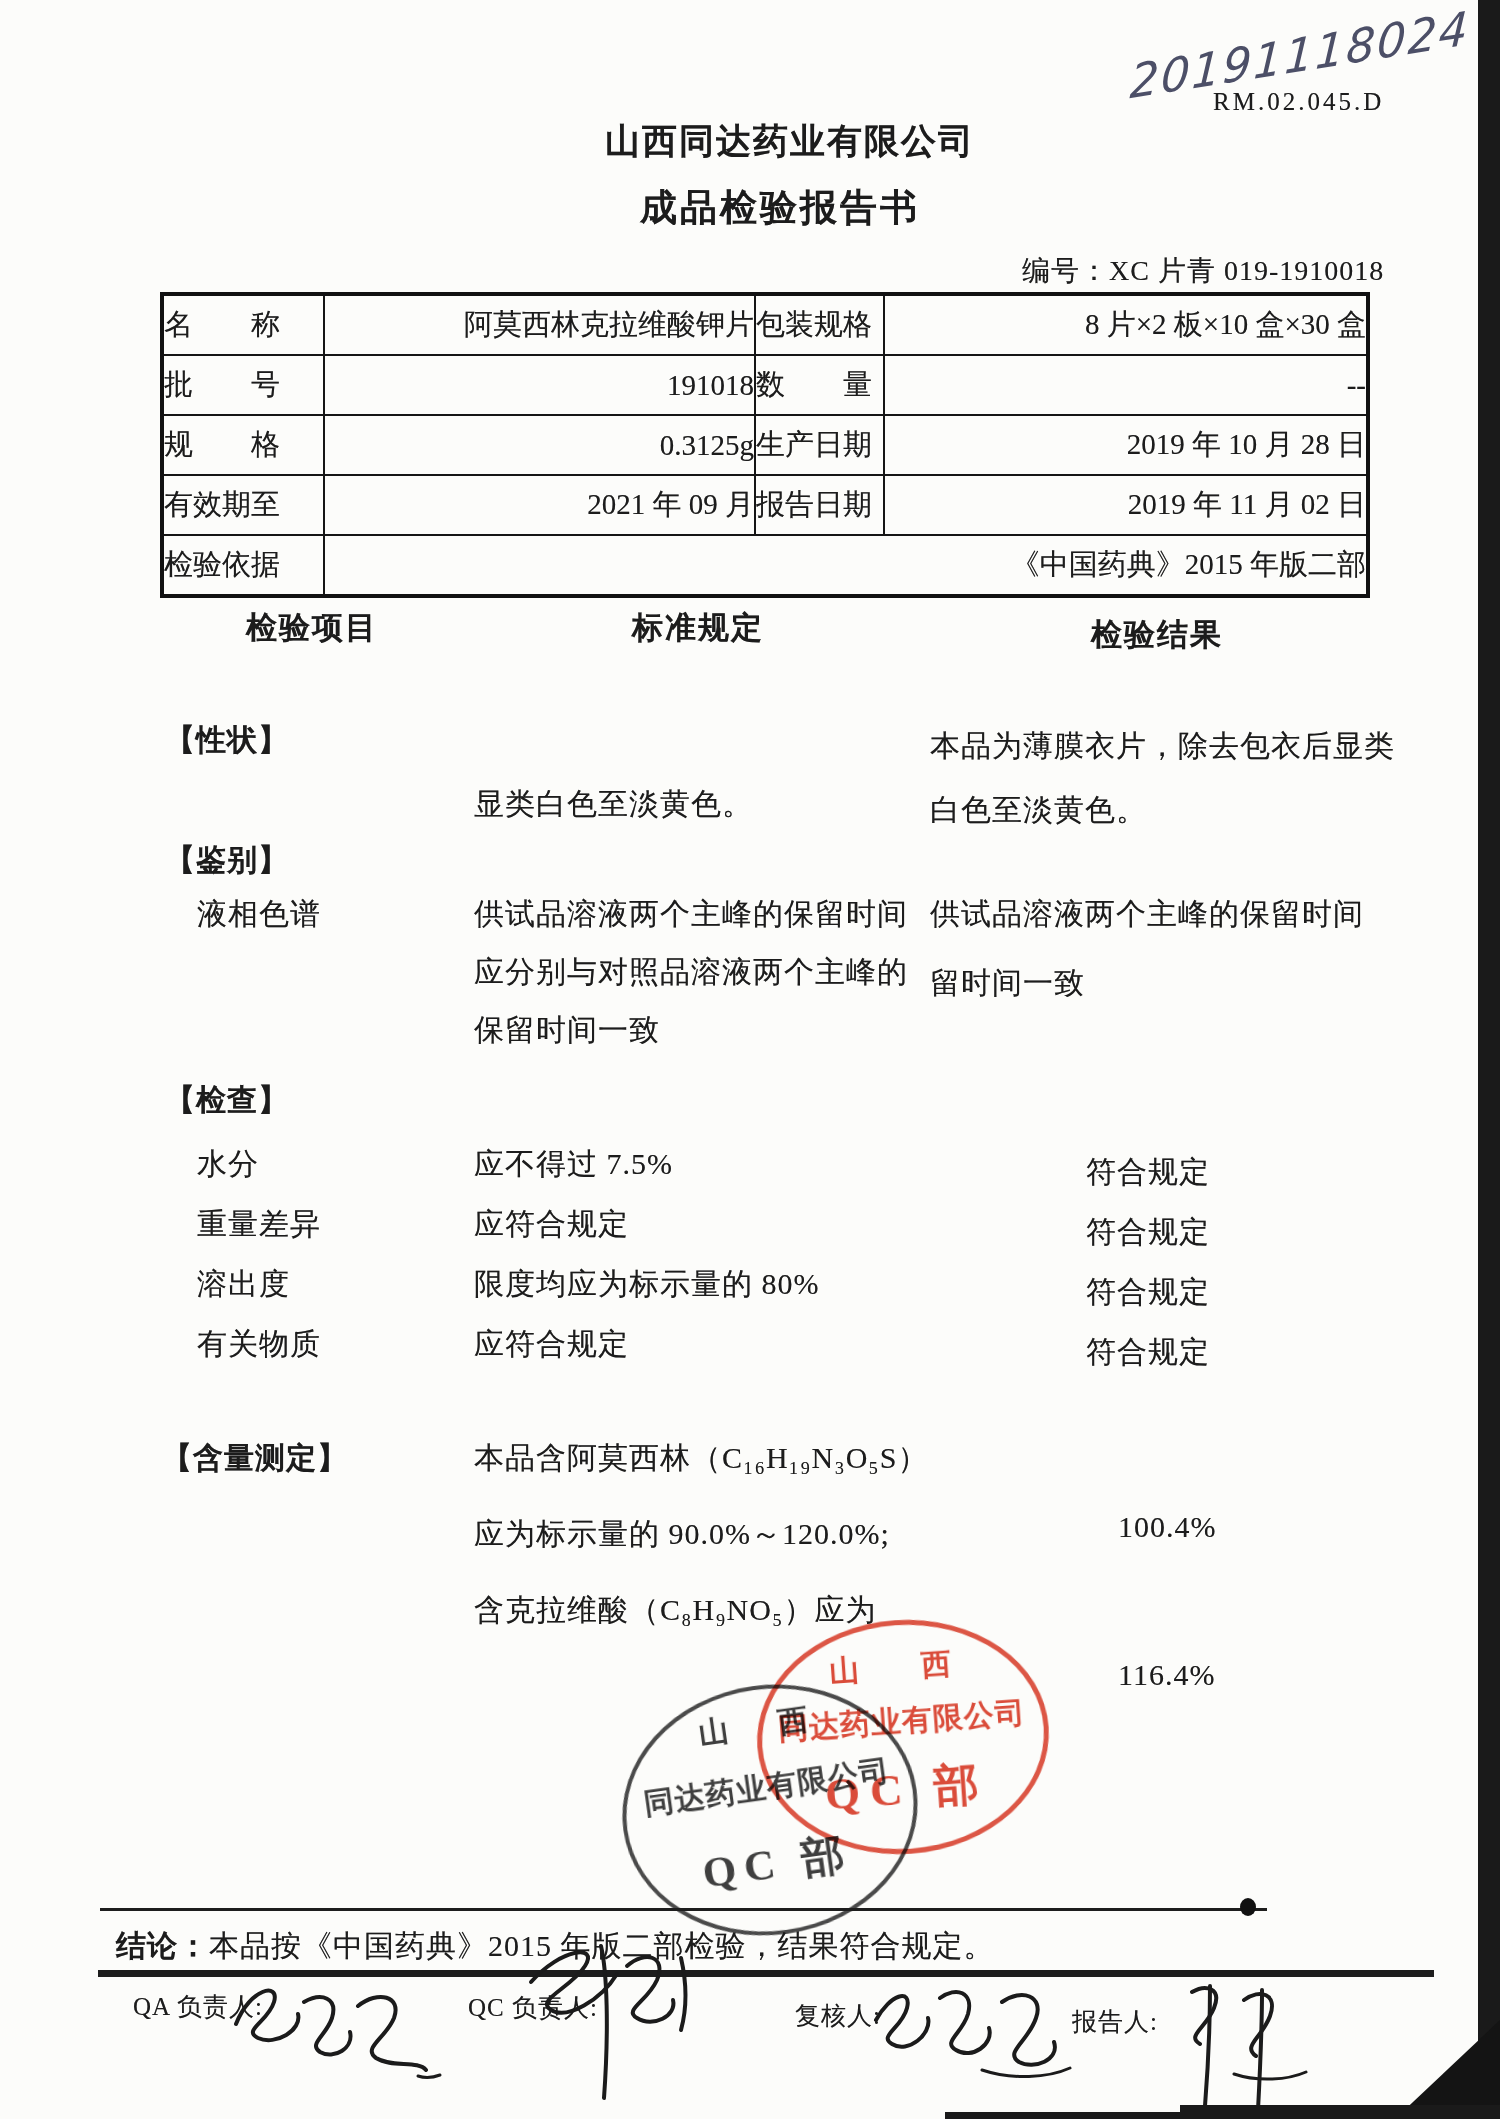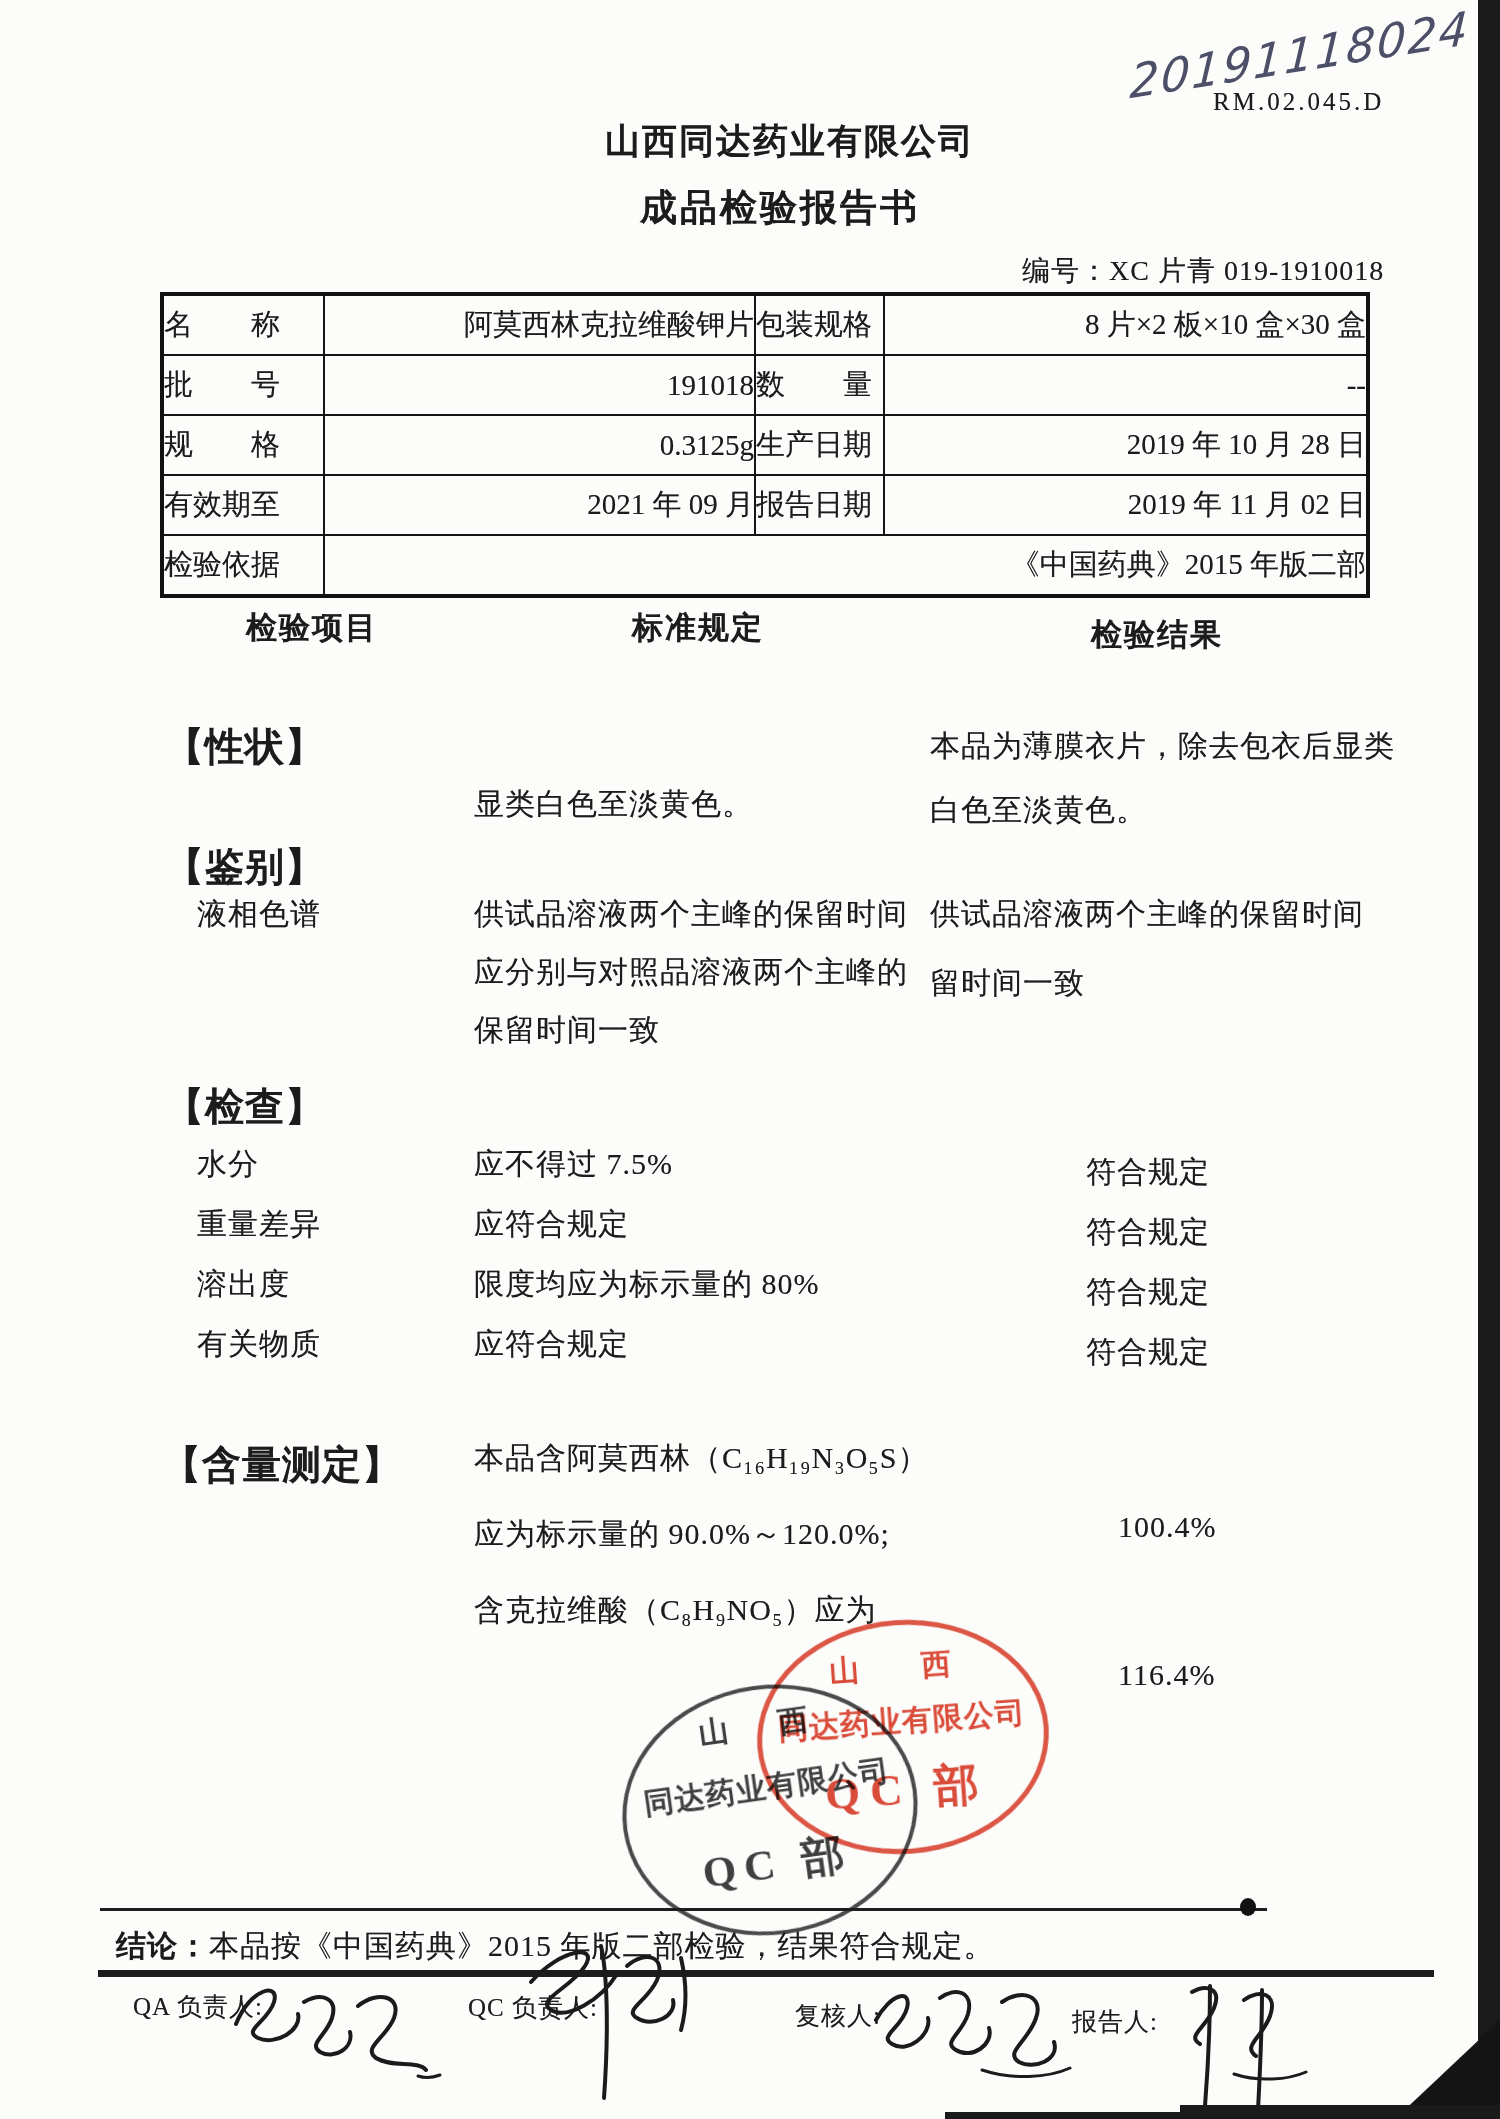--- a/index.html
+++ b/index.html
@@ -28,21 +28,21 @@
   table.info td{
     border:2px solid #151515;height:58px;font-size:29px;
     text-shadow:0 0 0.6px rgba(20,20,20,0.45);
     padding:0;overflow:hidden;white-space:nowrap;
   }
   table.info{border:4px solid #111;}
   td.lbl{padding-left:16px;text-align:left;}
   td.val{text-align:right;}
 
   .col-head{font-size:31px;font-weight:600;letter-spacing:2px;}
-  .sec-head{font-size:39px;font-weight:600;letter-spacing:1px;}
+  .sec-head{font-size:30px;font-weight:600;letter-spacing:1px;}
   .body-text{font-size:30px;letter-spacing:1px;}
 
   
   .stamp{border-radius:50%;mix-blend-mode:multiply;}
   .stamp .sline{position:absolute;left:0;right:0;text-align:center;font-weight:bold;white-space:nowrap;}
   .stamp-black{
     border:4px solid rgba(35,35,35,.82);color:rgba(30,30,30,.85);
     transform:rotate(-8deg);filter:blur(.4px);
   }
   .stamp-red{

